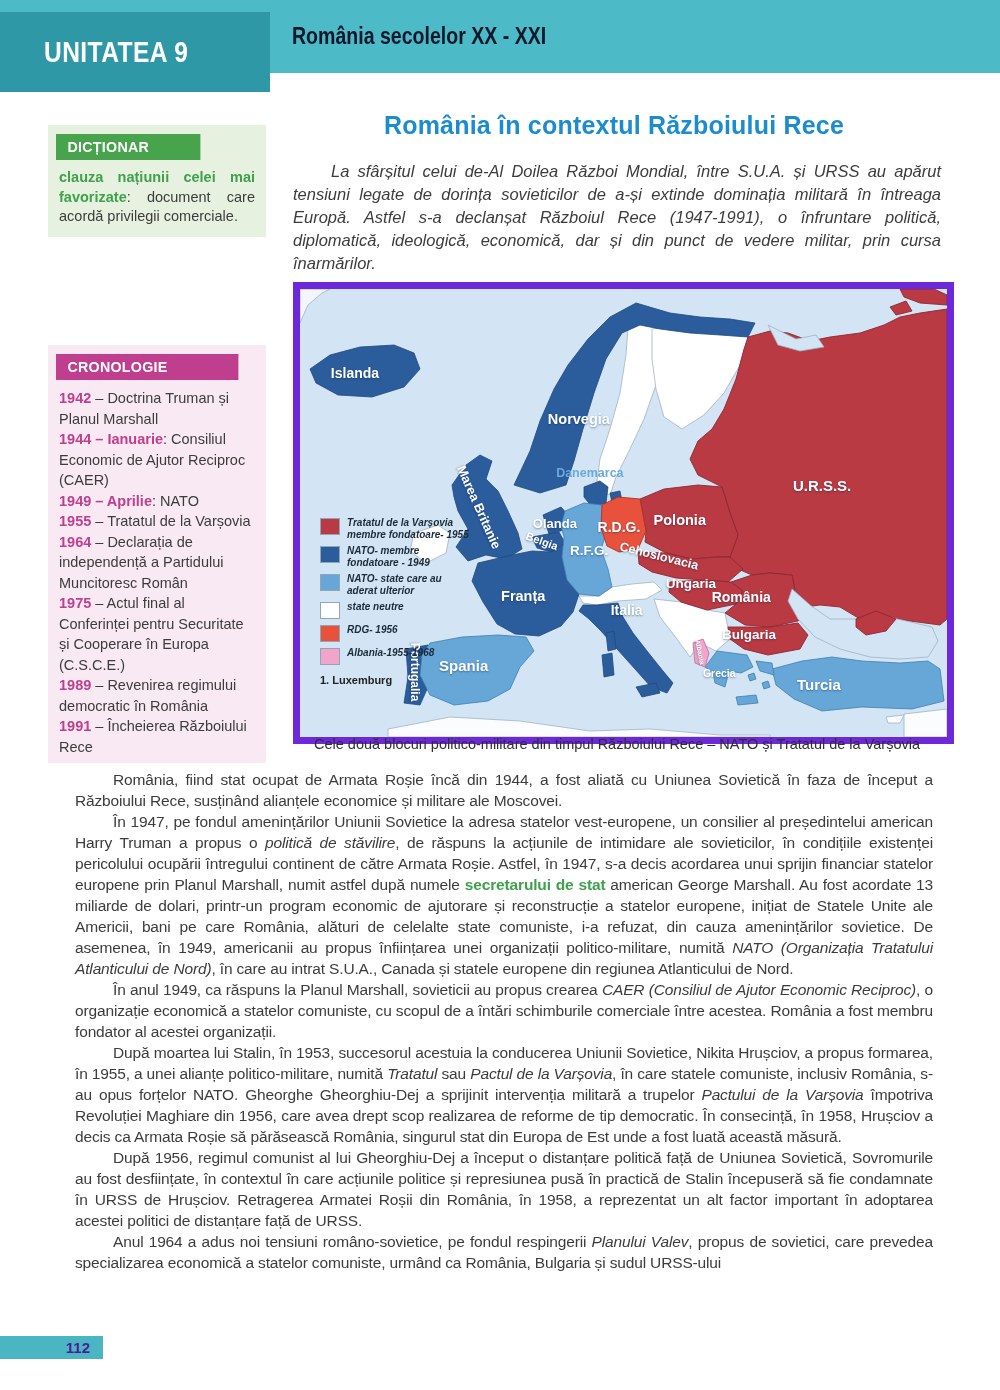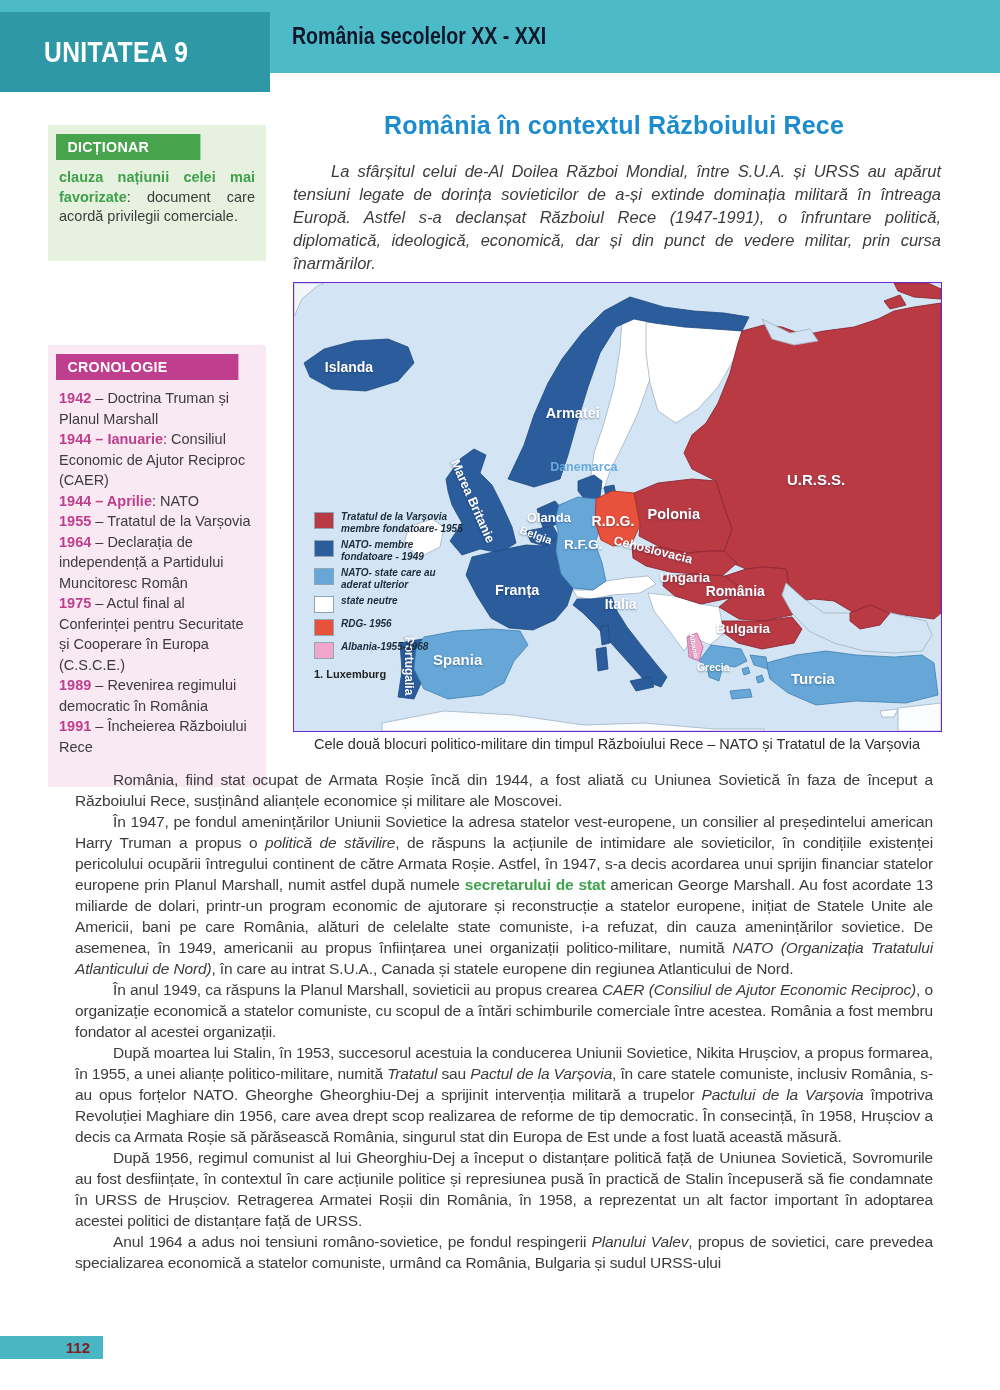--- a/index.html
+++ b/index.html
@@ -11,60 +11,60 @@
   
   .header{position:absolute;left:0;top:0;width:1000px;height:73px;background:#4cbac7;}
   .header-left{position:absolute;left:0;top:0;width:270px;height:80px;background:#2f98a7;
     display:flex;align-items:center;margin-top:12px;}
   .header-unit{color:#fff;font-weight:bold;font-size:30px;letter-spacing:.5px;margin-left:44px;
     transform:scaleX(.82);transform-origin:left center;white-space:nowrap;}
   .header-subtitle{position:absolute;left:292px;top:0;height:73px;display:flex;align-items:center;
     color:#0f172a;font-weight:bold;font-size:23px;transform-origin:left center;}
   .header-subtitle span{transform:scaleX(.85);transform-origin:left center;white-space:nowrap;}
   
-  .side-box{position:absolute;left:48px;width:218px;padding-bottom:28px;}
+  .side-box{position:absolute;left:48px;width:218px;padding-bottom:4px;}
   .dict-box{top:125px;background:#e6f2df;}
   .chron-box{top:345px;background:#f9e9f2;}
   .box-header{display:inline-block;margin:9px 0 6px 8px;padding:4px 12px 5px 12px;color:#fff;
     font-weight:bold;font-size:15px;letter-spacing:.3px;transform:scaleX(.95);transform-origin:left center;}
   .dict-box .box-header{background:#47a34c;min-width:128px;}
   .chron-box .box-header{background:#bf3e8e;min-width:168px;}
   .box-body{padding:2px 11px 2px 11px;}
   .dict-entry{margin:0 0 4px 0;font-size:14.5px;line-height:19.5px;text-align:justify;color:#3c3c3c;}
   .dict-entry .term{color:#3fa14c;font-weight:bold;}
   .chron-item{margin:0;font-size:14.5px;line-height:20.5px;color:#3c3c3c;}
   .chron-item .year{color:#bf3e8e;font-weight:bold;}
   
   .article-title{position:absolute;left:290px;top:111px;width:648px;text-align:center;
     color:#1b8ccd;font-weight:bold;font-size:25px;letter-spacing:.2px;}
   .intro{position:absolute;left:293px;top:160px;width:648px;font-style:italic;
     font-size:16.5px;line-height:23px;text-align:justify;text-indent:38px;color:#3c3c3c;}
   
-  .map{position:absolute;left:293px;top:282px;width:647px;height:448px;border:1px solid #6d28d9;
+  .map{position:absolute;left:293px;top:282px;width:647px;height:448px;border:7px solid #6d28d9;
     background:#d3e5f4;overflow:hidden;}
   .map svg{position:absolute;left:0;top:0;}
   .map-label{position:absolute;color:#fff;font-weight:bold;white-space:nowrap;
     text-shadow:0 1px 2px rgba(15,40,80,.45);}
   .legend{position:absolute;left:20px;top:228px;width:152px;}
   .legend-row{display:flex;align-items:flex-start;margin-bottom:5px;}
   .legend-swatch{width:18px;height:15px;border:1px solid #8fa6b7;flex:none;margin-right:7px;margin-top:1px;}
   .legend-text{font-size:10px;line-height:11.5px;font-weight:bold;font-style:italic;color:#1c2b3a;}
   .legend-note{margin-top:9px;font-size:11px;font-weight:bold;color:#222;}
   .map-caption{position:absolute;left:293px;top:736px;width:648px;text-align:center;
     font-size:14.5px;color:#2f2f2f;}
   
   .body-text{position:absolute;left:75px;top:769px;width:858px;}
   .body-par{margin:0;font-size:15.5px;line-height:21px;letter-spacing:-0.15px;
     text-align:justify;text-indent:38px;color:#3c3c3c;}
   .body-par .it{font-style:italic;}
   .body-par .green{color:#3fa14c;font-weight:bold;}
   
   .page-bar{position:absolute;left:0;top:1336px;width:103px;height:23px;background:#4ab6c3;
     display:flex;align-items:center;justify-content:flex-end;}
-  .page-num{color:#7f1d1d;font-weight:bold;font-size:15px;margin-right:13px;}
+  .page-num{color:#4c1d95;font-weight:bold;font-size:15px;margin-right:13px;}
 </style>
 </head>
 <body>
 
 <div class="header">
   <div class="header-left">
     <span class="header-unit">UNITATEA 9</span>
   </div>
   <div class="header-subtitle">
     <span>România secolelor XX - XXI</span>
@@ -76,21 +76,21 @@
   <div class="box-body">
       <p class="dict-entry"><span class="term">clauza națiunii celei mai favorizate</span>: document care acordă privilegii comerciale.</p>
     </div>
 </div>
 
 <div class="side-box chron-box">
   <div class="box-header">CRONOLOGIE</div>
   <div class="box-body">
       <p class="chron-item"><span class="year">1942</span> – Doctrina Truman și Planul Marshall</p>
       <p class="chron-item"><span class="year">1944 – Ianuarie</span>: Consiliul Economic de Ajutor Reciproc (CAER)</p>
-      <p class="chron-item"><span class="year">1944 – Aprilie</span>: NATO</p>
+      <p class="chron-item"><span class="year">1949 – Aprilie</span>: NATO</p>
       <p class="chron-item"><span class="year">1955</span> – Tratatul de la Varșovia</p>
       <p class="chron-item"><span class="year">1964</span> – Declarația de independență a Partidului Muncitoresc Român</p>
       <p class="chron-item"><span class="year">1975</span> – Actul final al Conferinței pentru Securitate și Cooperare în Europa (C.S.C.E.)</p>
       <p class="chron-item"><span class="year">1989</span> – Revenirea regimului democratic în România</p>
       <p class="chron-item"><span class="year">1991</span> – Încheierea Războiului Rece</p>
     </div>
 </div>
 
 <div class="article-title">România în contextul Războiului Rece</div>
 <div class="intro">La sfârșitul celui de-Al Doilea Război Mondial, între S.U.A. și URSS au apărut tensiuni legate de dorința sovieticilor de a-și extinde dominația militară în întreaga Europă. Astfel s-a declanșat Războiul Rece (1947-1991), o înfruntare politică, diplomatică, ideologică, economică, dar și din punct de vedere militar, prin cursa înarmărilor.</div>
@@ -152,21 +152,21 @@
     <polygon fill="#d3e5f4" stroke="#9fb3c3" stroke-width="0.8" points="468,36 496,50 516,46 524,58 500,62 478,56"></polygon>
     <polygon fill="#d3e5f4" stroke="#9fb3c3" stroke-width="0.8" points="492,300 510,316 530,330 556,330 580,326 606,332 632,338 638,352 628,368 600,370 570,368 540,360 515,348 498,330 488,312"></polygon>
     <polygon fill="#b93a42" stroke="#8e2733" stroke-width="0.9" points="556,330 576,322 596,330 586,342 566,346 556,338"></polygon>
 
     <polygon fill="#e8523c" stroke="#b03028" stroke-width="0.9" points="302,216 318,208 340,210 346,242 338,260 319,263 307,257 301,239"></polygon>
     <polygon fill="#f2a5ca" stroke="#c66f9f" stroke-width="0.9" points="393,354 403,350 409,364 405,378 395,374"></polygon>
   </svg>
 
   <div>
       <div class="map-label" style="left: 8.5%; top: 18.8%; font-size: 14px; transform: translate(-50%, -50%) rotate(0deg);">Islanda</div>
-      <div class="map-label" style="left: 43.1%; top: 29%; font-size: 14.5px; transform: translate(-50%, -50%) rotate(0deg);">Armatei</div>
+      <div class="map-label" style="left: 43.1%; top: 29%; font-size: 14.5px; transform: translate(-50%, -50%) rotate(0deg);">Norvegia</div>
       <div class="map-label" style="left: 44.8%; top: 41.1%; font-size: 12.5px; color: rgb(105, 169, 221); text-shadow: none; transform: translate(-50%, -50%) rotate(0deg);">Danemarca</div>
       <div class="map-label" style="left: 27.6%; top: 48.7%; font-size: 13px; transform: translate(-50%, -50%) rotate(66deg);">Marea Britanie</div>
       <div class="map-label" style="left: 39.4%; top: 52.2%; font-size: 13px; transform: translate(-50%, -50%) rotate(0deg);">Olanda</div>
       <div class="map-label" style="left: 37.4%; top: 56.3%; font-size: 11px; transform: translate(-50%, -50%) rotate(20deg);">Belgia</div>
       <div class="map-label" style="left: 44.7%; top: 58.3%; font-size: 13.5px; transform: translate(-50%, -50%) rotate(0deg);">R.F.G.</div>
       <div class="map-label" style="left: 49.3%; top: 53.1%; font-size: 14px; transform: translate(-50%, -50%) rotate(0deg);">R.D.G.</div>
       <div class="map-label" style="left: 58.7%; top: 51.6%; font-size: 14.5px; transform: translate(-50%, -50%) rotate(0deg);">Polonia</div>
       <div class="map-label" style="left: 55.5%; top: 59.6%; font-size: 12.5px; transform: translate(-50%, -50%) rotate(14deg);">Cehoslovacia</div>
       <div class="map-label" style="left: 60.4%; top: 65.6%; font-size: 13.5px; transform: translate(-50%, -50%) rotate(0deg);">Ungaria</div>
       <div class="map-label" style="left: 68.2%; top: 68.8%; font-size: 14px; transform: translate(-50%, -50%) rotate(0deg);">România</div>

